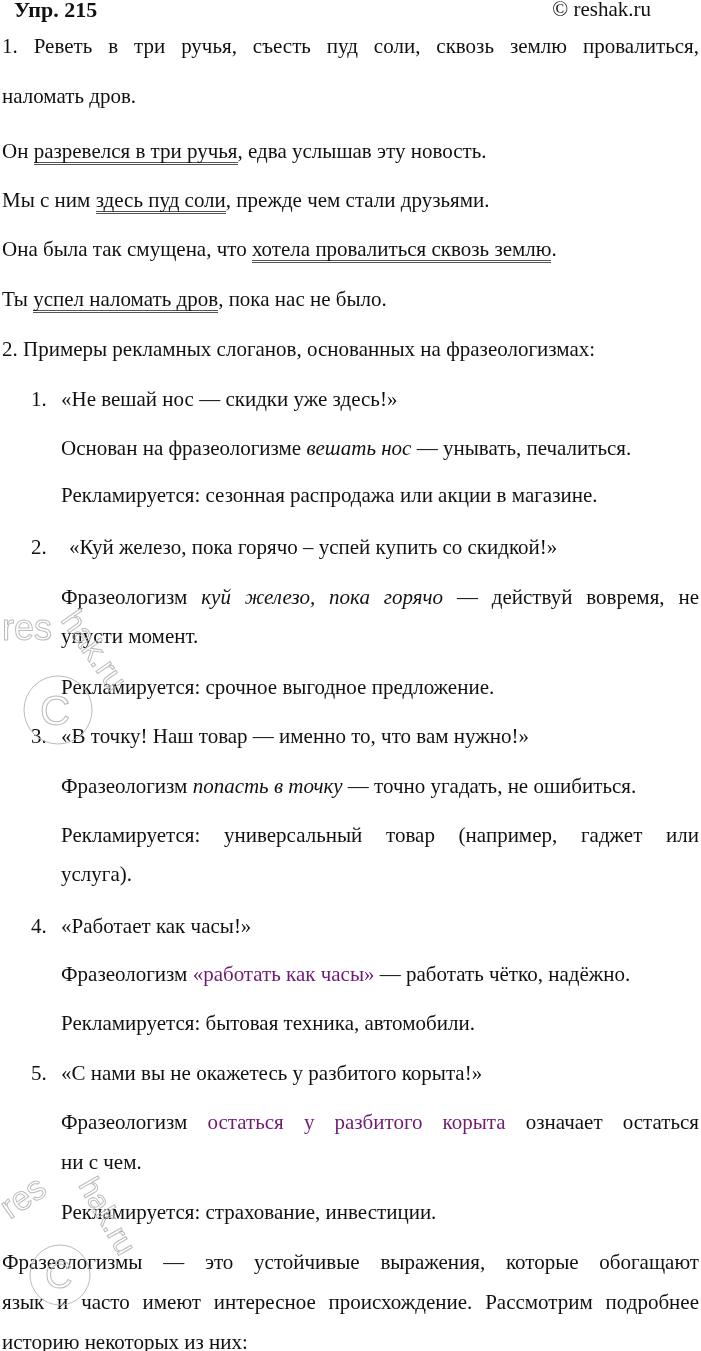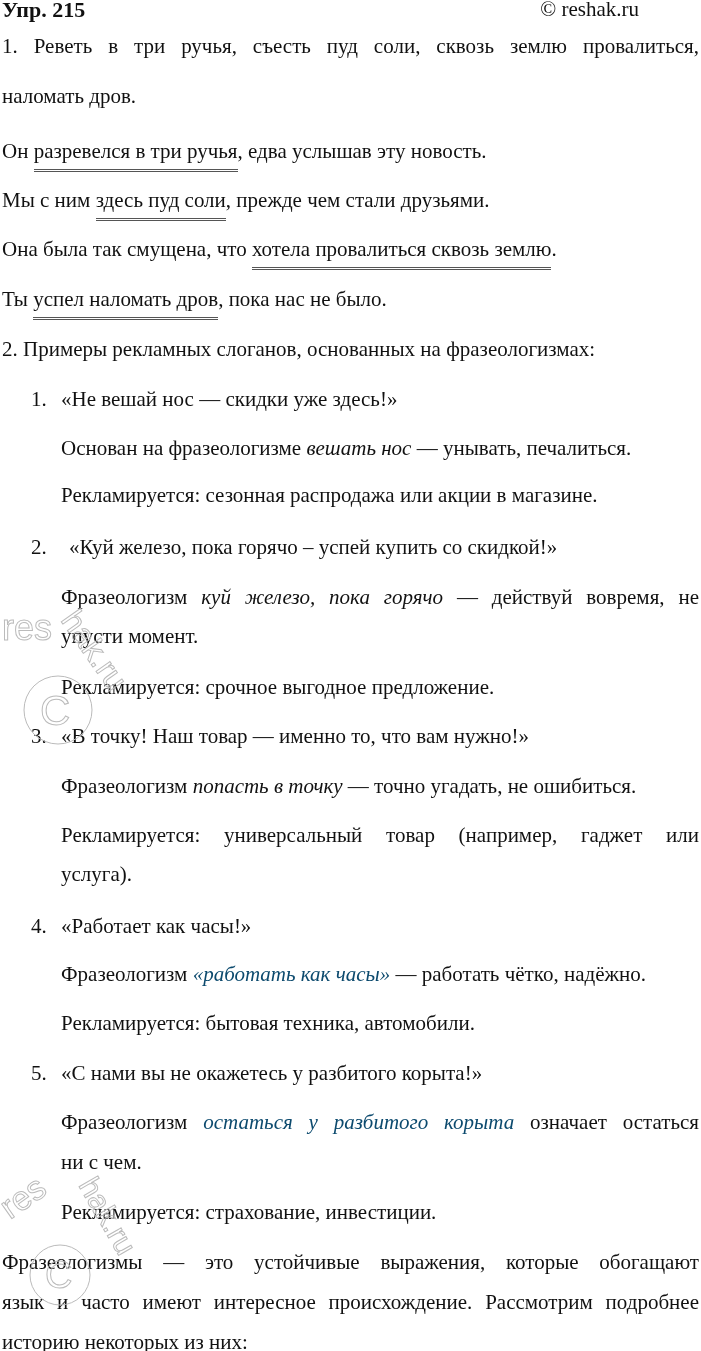--- a/index.html
+++ b/index.html
@@ -11,21 +11,21 @@
     width: 701px;
     height: 1351px;
     position: relative;
     overflow: hidden;
     font-family: "Liberation Serif", "DejaVu Serif", serif;
     color: #111111;
     font-size: 21px;
   }
   .header {
     position: absolute;
-    left: 0;
+    left: 12px;
     top: 0;
     width: 641px;
     height: 26px;
   }
   .header .title {
     position: absolute;
     left: 2px;
     top: -3px;
     font-weight: bold;
     font-size: 22px;
@@ -43,27 +43,27 @@
     line-height: 26px;
   }
   .justify {
     white-space: normal;
     text-align: justify;
     text-align-last: justify;
   }
   .dbl {
     text-decoration: none;
     border-bottom: 3px double #555;
-    padding-bottom: 7px;
+    padding-bottom: 0;
     line-height: 22px;
     display: inline-block;
   }
   .bold { font-weight: normal; }
   .ital { font-style: italic; }
-  .ital-gray { font-style: italic; color: #0c4a6e; }
+  .ital-gray { color: #701a75; }
   .num {
     position: absolute;
     left: 31px;
   }
   .indent { left: 61px; }
   .watermark {
     position: absolute;
     pointer-events: none;
   }
 </style>

